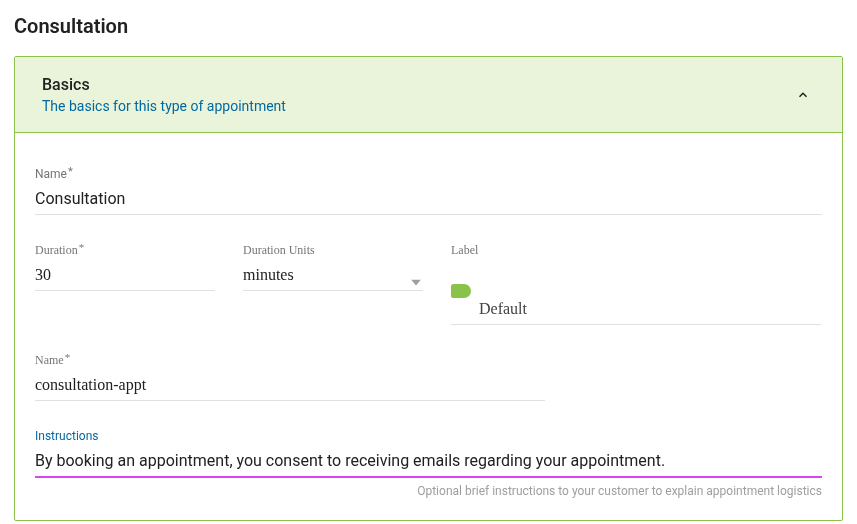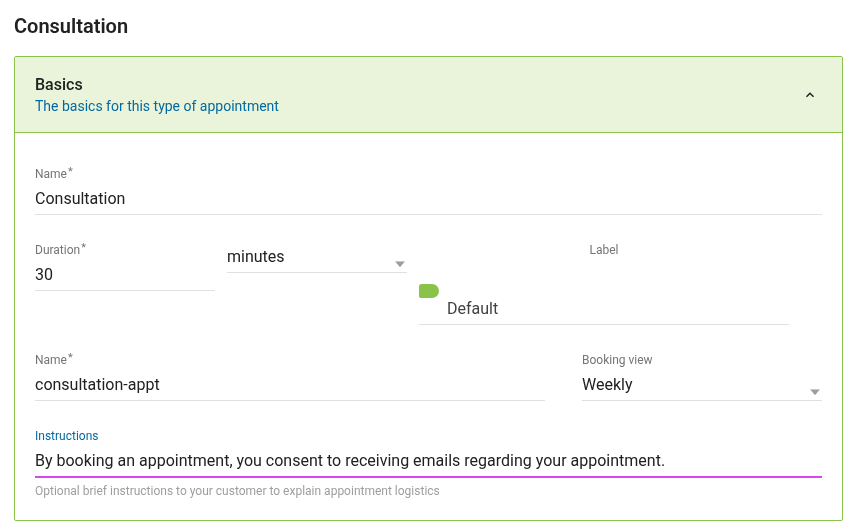--- a/index.html
+++ b/index.html
@@ -16,21 +16,21 @@
       color: #212121;
       margin-bottom: 18px;
     }
     .card {
       border: 1px solid #8bc34a;
       border-radius: 2px;
     }
     .card-header {
       background: #e9f4da;
       border-bottom: 1px solid #8bc34a;
-      padding: 18px 20px;
+      padding: 18px 27px;
       display: flex;
       justify-content: space-between;
       align-items: center;
     }
     .card-header-text { }
     .card-header-title {
       font-size: 16px;
       font-weight: 500;
       color: #212121;
       margin-bottom: 4px;
@@ -93,26 +93,27 @@
     .select-caret {
       position: absolute;
       right: 2px;
       top: 50%;
       transform: translateY(-30%);
       pointer-events: none;
     }
     .select-caret svg { width: 10px; height: 6px; fill: #9e9e9e; }
     .row {
       display: flex;
-      gap: 12px;
+      gap: 28px;
+      font-family: Liberation Serif, serif;
     }
     .col { flex: 1; }
     .col.narrow { flex: 0 0 180px; }
     .col.mednarrow { flex: 0 0 180px; }
-    .col.medium { flex: 0 0 370px; text-align: center; }
+    .col.medium { flex: 0 0 370px; }
     .col.slugwide { flex: 0 0 510px; }
     .col.bview { flex: 0 0 240px; }
     .spacer { flex: 1; }
     .label-tag {
       display: flex;
       align-items: center;
       gap: 8px;
       border-bottom: 1px solid #e0e0e0;
       padding: 2px 0 6px 0;
     }
@@ -125,20 +126,21 @@
     }
     .label-text {
       font-size: 16px;
       color: #424242;
       margin-top: 36px;
     }
     .helper-text {
       font-size: 12px;
       color: #9e9e9e;
       margin-top: 6px;
+      text-align: right;
     }
     .instructions-field { margin-bottom: 0; }
     .instructions-field .field-input { border-bottom: 2px solid #d946ef; }
   </style>
 </head>
 <body>
 
 <h1 class="page-title">Consultation</h1>
 
 <div class="card">
@@ -163,20 +165,21 @@
 
     <div class="row">
       <div class="col narrow">
         <div class="field">
           <label class="field-label req">Duration</label>
           <input class="field-input" type="text" value="30" style="">
         </div>
       </div>
       <div class="col mednarrow">
         <div class="field">
+          <label class="field-label">Duration Units</label>
           <div class="select-wrap">
             <input class="field-input select" type="text" readonly="" value="minutes" style="">
             <span class="select-caret">
               <svg viewBox="0 0 10 6">
                   <polygon points="0,0 10,0 5,6"></polygon>
                 </svg>
             </span>
           </div>
         </div>
       </div>
@@ -192,33 +195,20 @@
     </div>
 
     <div class="row">
       <div class="col slugwide">
         <div class="field">
           <label class="field-label req">Name</label>
           <input class="field-input" type="text" value="consultation-appt" style="">
         </div>
       </div>
       <div class="spacer"></div>
-      <div class="col bview">
-        <div class="field">
-          <label class="field-label">Booking view</label>
-          <div class="select-wrap">
-            <input class="field-input select" type="text" readonly="" value="Weekly" style="">
-            <span class="select-caret">
-              <svg viewBox="0 0 10 6">
-                  <polygon points="0,0 10,0 5,6"></polygon>
-                </svg>
-            </span>
-          </div>
-        </div>
-      </div>
     </div>
 
     <div class="field instructions-field">
       <label class="field-label focused">Instructions</label>
       <input class="field-input" type="text" value="By booking an appointment, you consent to receiving emails regarding your appointment." style="">
       <div class="helper-text">Optional brief instructions to your customer to explain appointment logistics</div>
     </div>
 
   </div>
 </div>

